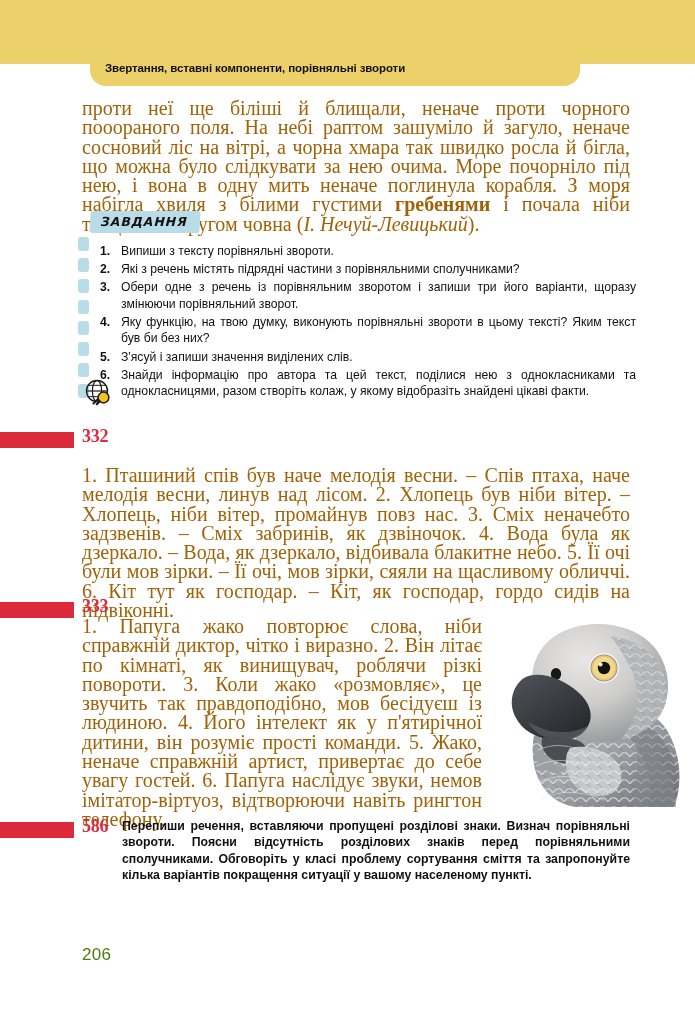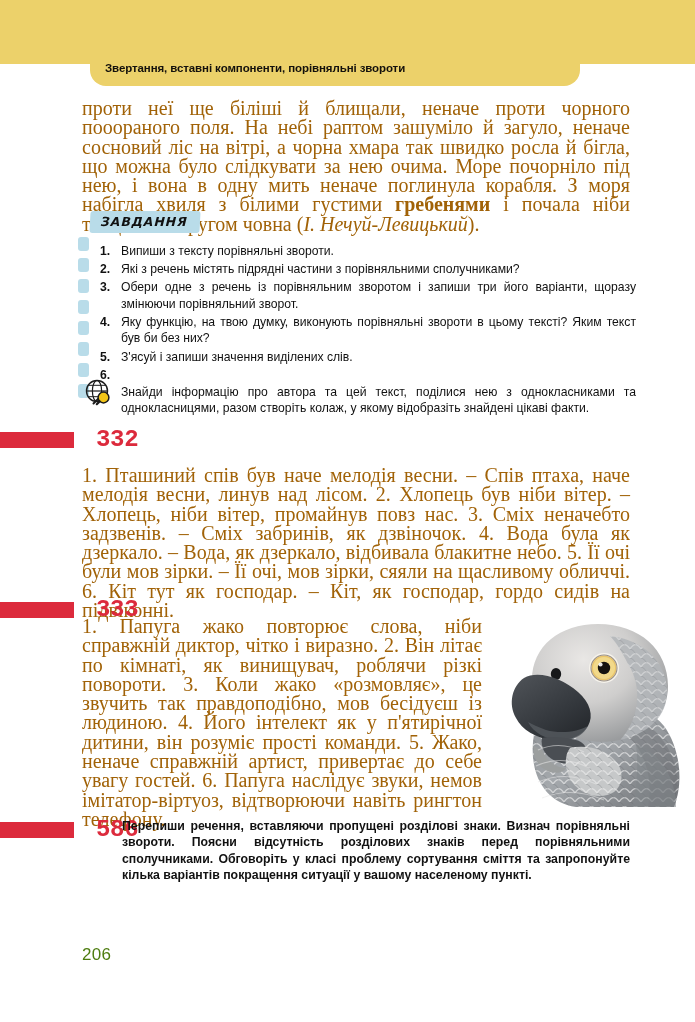--- a/index.html
+++ b/index.html
@@ -127,44 +127,44 @@
     flex: 0 0 21px;
     font-weight: 700;
     text-align: left;
     padding-left: 4px;
   }
   .task-text {
     flex: 1 1 auto;
     text-align: justify;
     text-justify: inter-word;
   }
-  .task-item.last .task-text { text-align: justify; margin-top: 17px; }
+  .task-item.last .task-text { text-align: justify; }
 
   
   .globe-icon {
     position: absolute;
     left: 84px;
     top: 378px;
     width: 30px;
     height: 30px;
   }
 
   
   .ex-bar {
     position: absolute;
     left: 0;
     width: 74px;
     height: 16px;
     background: #dc2a3c;
   }
   .ex-num {
     position: absolute;
-    left: 96px;
-    font-family: Liberation Mono, monospace;
-    font-size: 24px;
+    left: 82px;
+    font-family: Liberation Serif, serif;
+    font-size: 18px;
     font-weight: 700;
     color: #dc2a3c;
     letter-spacing: -0.3px;
   }
   .ex-instr {
     position: absolute;
     left: 122px;
     font-family: "Liberation Sans", "DejaVu Sans", sans-serif;
     font-size: 12.3px;
     line-height: 16.4px;

